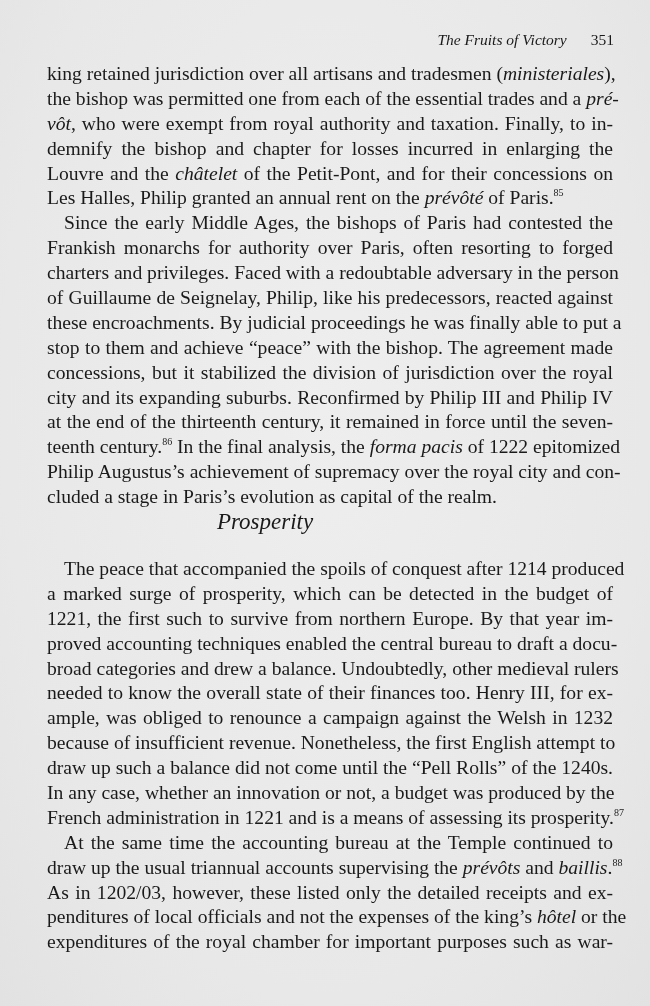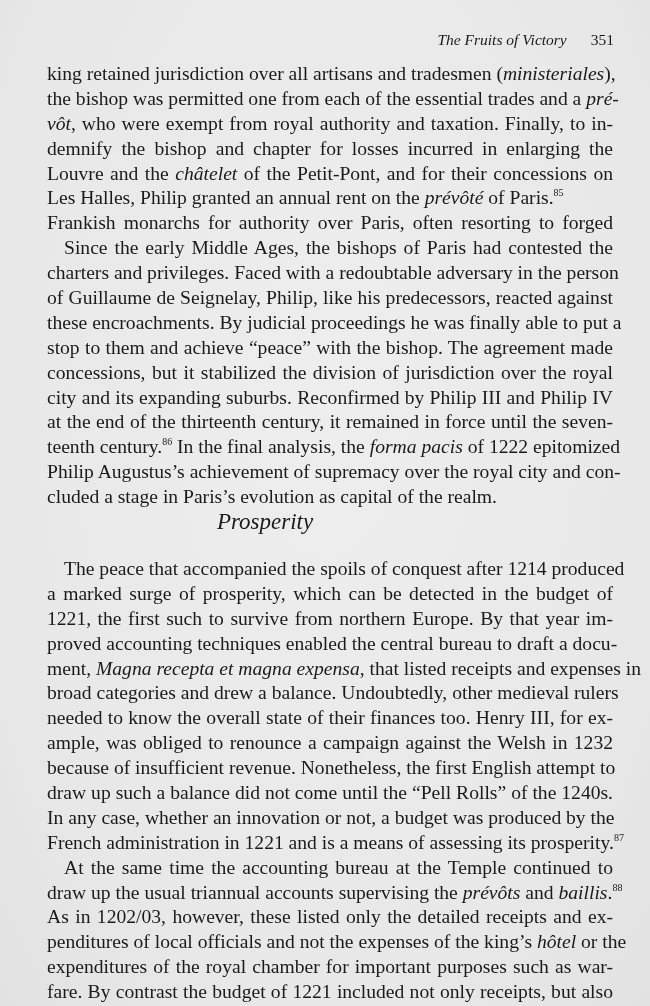--- a/index.html
+++ b/index.html
@@ -43,49 +43,47 @@
     <span class="title">The Fruits of Victory</span><span class="folio">351</span>
   </div>
 
   <div class="block" id="sec1" style="top:62px;">
       <span class="line"><span>king retained jurisdiction over all artisans and tradesmen (</span><i>ministeriales</i><span>),</span></span>
       <span class="line"><span>the bishop was permitted one from each of the essential trades and a </span><i>pré-</i></span>
       <span class="line"><i>vôt</i><span>, who were exempt from royal authority and taxation. Finally, to in-</span></span>
       <span class="line"><span>demnify the bishop and chapter for losses incurred in enlarging the</span></span>
       <span class="line"><span>Louvre and the </span><i>châtelet</i><span> of the Petit-Pont, and for their concessions on</span></span>
       <span class="line last"><span>Les Halles, Philip granted an annual rent on the </span><i>prévôté</i><span> of Paris.</span><sup>85</sup></span>
+      <span class="line indent"><span>Since the early Middle Ages, the bishops of Paris had contested the</span></span>
       <span class="line"><span>Frankish monarchs for authority over Paris, often resorting to forged</span></span>
-      <span class="line indent"><span>Since the early Middle Ages, the bishops of Paris had contested the</span></span>
       <span class="line"><span>charters and privileges. Faced with a redoubtable adversary in the person</span></span>
       <span class="line"><span>of Guillaume de Seignelay, Philip, like his predecessors, reacted against</span></span>
       <span class="line"><span>these encroachments. By judicial proceedings he was finally able to put a</span></span>
       <span class="line"><span>stop to them and achieve “peace” with the bishop. The agreement made</span></span>
       <span class="line"><span>concessions, but it stabilized the division of jurisdiction over the royal</span></span>
       <span class="line"><span>city and its expanding suburbs. Reconfirmed by Philip III and Philip IV</span></span>
       <span class="line"><span>at the end of the thirteenth century, it remained in force until the seven-</span></span>
       <span class="line"><span>teenth century.</span><sup>86</sup><span> In the final analysis, the </span><i>forma pacis</i><span> of 1222 epitomized</span></span>
       <span class="line"><span>Philip Augustus’s achievement of supremacy over the royal city and con-</span></span>
       <span class="line last"><span>cluded a stage in Paris’s evolution as capital of the realm.</span></span>
     </div>
 
   <div class="section-heading">Prosperity</div>
 
   <div class="block" id="sec2" style="top:557px;">
       <span class="line indent"><span>The peace that accompanied the spoils of conquest after 1214 produced</span></span>
       <span class="line"><span>a marked surge of prosperity, which can be detected in the budget of</span></span>
       <span class="line"><span>1221, the first such to survive from northern Europe. By that year im-</span></span>
       <span class="line"><span>proved accounting techniques enabled the central bureau to draft a docu-</span></span>
-      <span class="line"><span>ment, </span><i>Magna recepta et magna expensa</i><span>, that listed receipts and expenses in</span></span>
       <span class="line"><span>broad categories and drew a balance. Undoubtedly, other medieval rulers</span></span>
       <span class="line"><span>needed to know the overall state of their finances too. Henry III, for ex-</span></span>
       <span class="line"><span>ample, was obliged to renounce a campaign against the Welsh in 1232</span></span>
       <span class="line"><span>because of insufficient revenue. Nonetheless, the first English attempt to</span></span>
       <span class="line"><span>draw up such a balance did not come until the “Pell Rolls” of the 1240s.</span></span>
       <span class="line"><span>In any case, whether an innovation or not, a budget was produced by the</span></span>
       <span class="line last"><span>French administration in 1221 and is a means of assessing its prosperity.</span><sup>87</sup></span>
       <span class="line indent"><span>At the same time the accounting bureau at the Temple continued to</span></span>
       <span class="line last"><span>draw up the usual triannual accounts supervising the </span><i>prévôts</i><span> and </span><i>baillis</i><span>.</span><sup>88</sup></span>
       <span class="line"><span>As in 1202/03, however, these listed only the detailed receipts and ex-</span></span>
       <span class="line"><span>penditures of local officials and not the expenses of the king’s </span><i>hôtel</i><span> or the</span></span>
       <span class="line"><span>expenditures of the royal chamber for important purposes such as war-</span></span>
-      <span class="line"><span>fare. By contrast the budget of 1221 included not only receipts, but also</span></span>
     </div>
 </div>
 
 </body></html>

